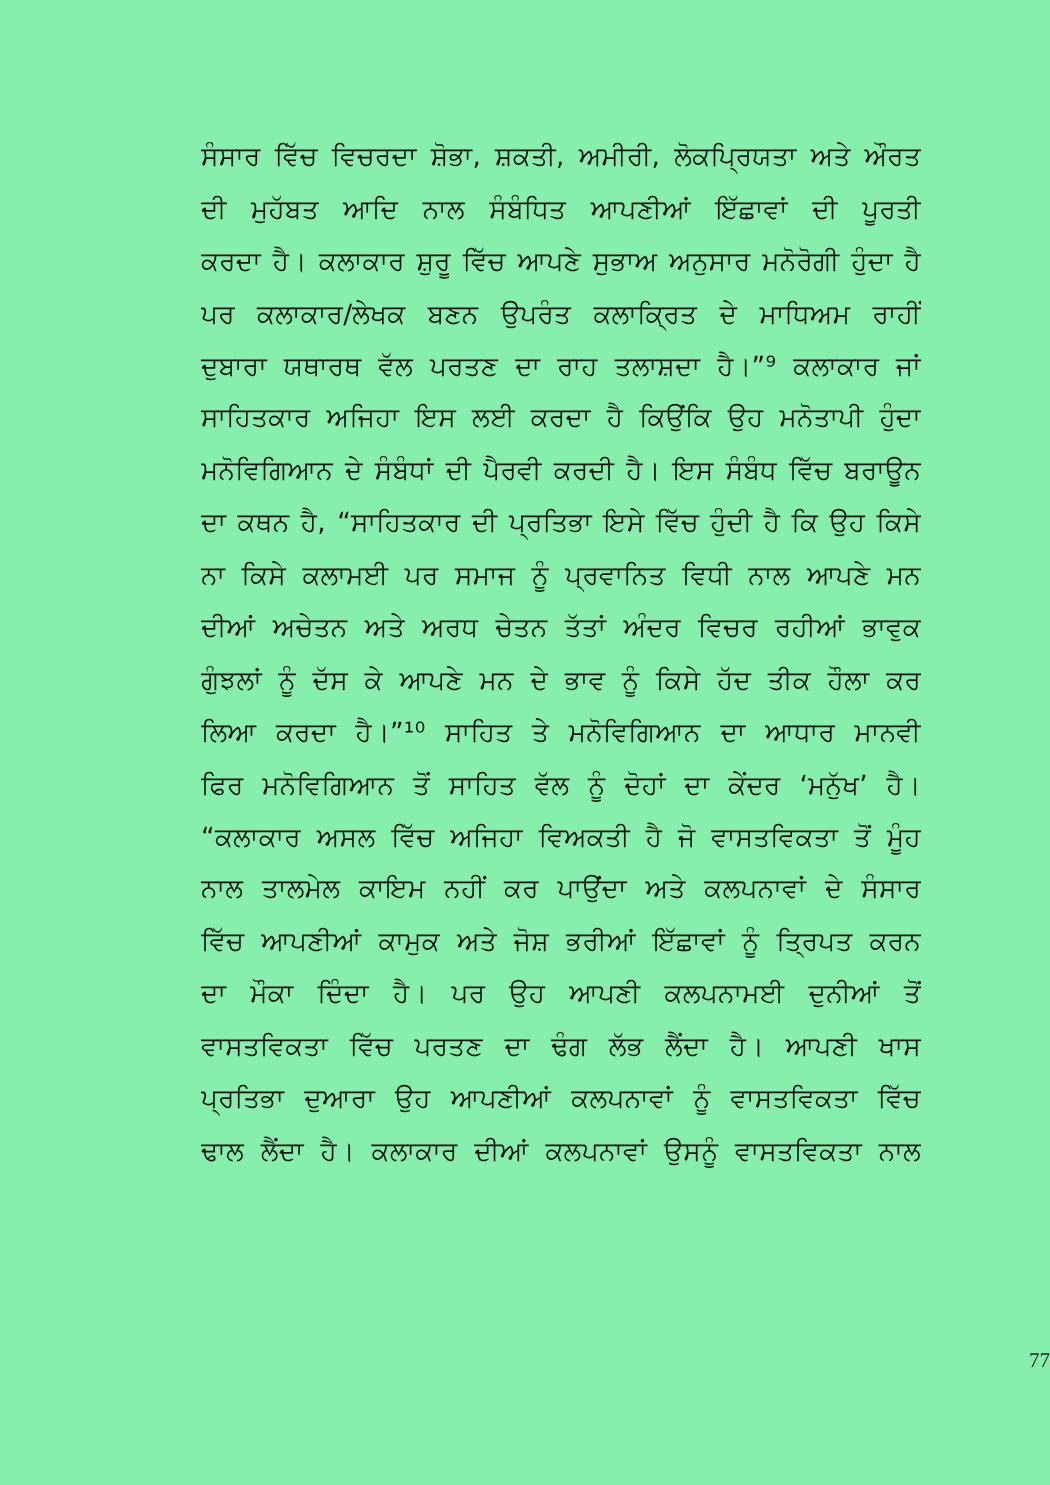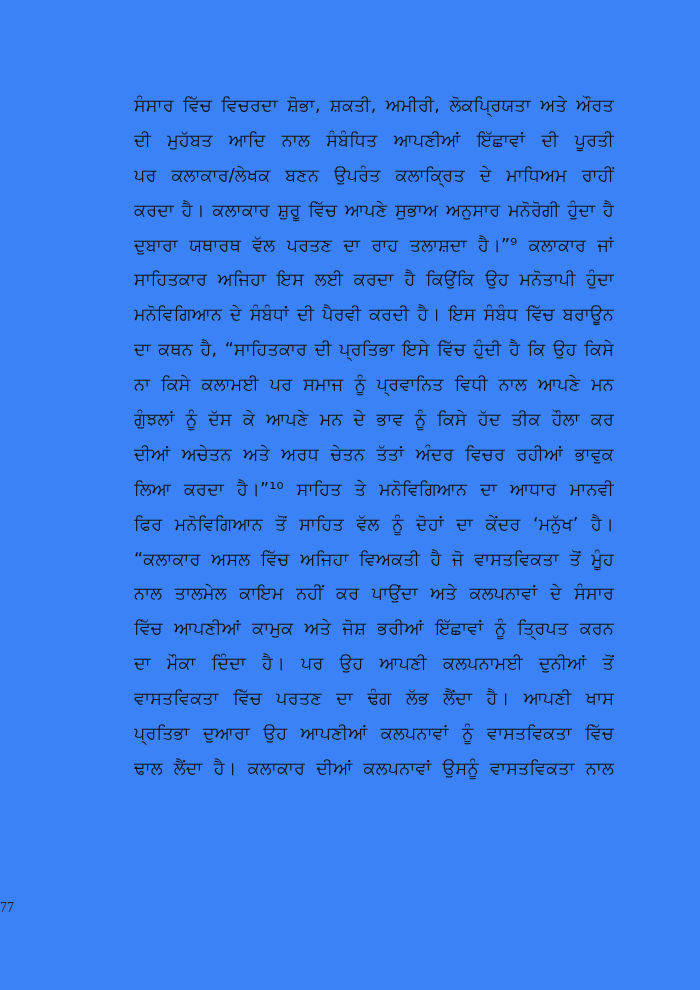--- a/index.html
+++ b/index.html
@@ -14,21 +14,21 @@
       overflow: hidden;
       font-family: "DejaVu Sans", "Liberation Sans", sans-serif;
       color: #111111;
     }
     .page {
       position: absolute;
       left: 0;
       top: 0;
       width: 700px;
       height: 990px;
-      background: #3b82f6;
+      background: #86efac;
     }
     .body-text {
       position: absolute;
       left: 134px;
       top: 88px;
       width: 480px;
     }
     .line {
       height: 34.9px;
       line-height: 34.9px;
@@ -37,42 +37,42 @@
       text-align: justify;
       text-align-last: justify;
       overflow: hidden;
       letter-spacing: 0.2px;
     }
     .page-number {
       position: absolute;
       left: 0;
       width: 700px;
       top: 900px;
-      text-align: left;
+      text-align: right;
       font-family: "Liberation Serif", "DejaVu Serif", serif;
       font-size: 14px;
       color: #222222;
     }
   </style>
 </head>
 <body>
 
 <div class="page">
   <div class="body-text">
     <div class="line">ਸੰਸਾਰ ਵਿੱਚ ਵਿਚਰਦਾ ਸ਼ੋਭਾ, ਸ਼ਕਤੀ, ਅਮੀਰੀ, ਲੋਕਪ੍ਰਿਯਤਾ ਅਤੇ ਔਰਤ</div>
     <div class="line">ਦੀ ਮੁਹੱਬਤ ਆਦਿ ਨਾਲ ਸੰਬੰਧਿਤ ਆਪਣੀਆਂ ਇੱਛਾਵਾਂ ਦੀ ਪੂਰਤੀ</div>
+    <div class="line">ਕਰਦਾ ਹੈ। ਕਲਾਕਾਰ ਸ਼ੁਰੂ ਵਿੱਚ ਆਪਣੇ ਸੁਭਾਅ ਅਨੁਸਾਰ ਮਨੋਰੋਗੀ ਹੁੰਦਾ ਹੈ</div>
     <div class="line">ਪਰ ਕਲਾਕਾਰ/ਲੇਖਕ ਬਣਨ ਉਪਰੰਤ ਕਲਾਕ੍ਰਿਤ ਦੇ ਮਾਧਿਅਮ ਰਾਹੀਂ</div>
-    <div class="line">ਕਰਦਾ ਹੈ। ਕਲਾਕਾਰ ਸ਼ੁਰੂ ਵਿੱਚ ਆਪਣੇ ਸੁਭਾਅ ਅਨੁਸਾਰ ਮਨੋਰੋਗੀ ਹੁੰਦਾ ਹੈ</div>
     <div class="line">ਦੁਬਾਰਾ ਯਥਾਰਥ ਵੱਲ ਪਰਤਣ ਦਾ ਰਾਹ ਤਲਾਸ਼ਦਾ ਹੈ।”⁹ ਕਲਾਕਾਰ ਜਾਂ</div>
     <div class="line">ਸਾਹਿਤਕਾਰ ਅਜਿਹਾ ਇਸ ਲਈ ਕਰਦਾ ਹੈ ਕਿਉਂਕਿ ਉਹ ਮਨੋਤਾਪੀ ਹੁੰਦਾ</div>
     <div class="line">ਮਨੋਵਿਗਿਆਨ ਦੇ ਸੰਬੰਧਾਂ ਦੀ ਪੈਰਵੀ ਕਰਦੀ ਹੈ। ਇਸ ਸੰਬੰਧ ਵਿੱਚ ਬਰਾਊਨ</div>
     <div class="line">ਦਾ ਕਥਨ ਹੈ, “ਸਾਹਿਤਕਾਰ ਦੀ ਪ੍ਰਤਿਭਾ ਇਸੇ ਵਿੱਚ ਹੁੰਦੀ ਹੈ ਕਿ ਉਹ ਕਿਸੇ</div>
     <div class="line">ਨਾ ਕਿਸੇ ਕਲਾਮਈ ਪਰ ਸਮਾਜ ਨੂੰ ਪ੍ਰਵਾਨਿਤ ਵਿਧੀ ਨਾਲ ਆਪਣੇ ਮਨ</div>
+    <div class="line">ਦੀਆਂ ਅਚੇਤਨ ਅਤੇ ਅਰਧ ਚੇਤਨ ਤੱਤਾਂ ਅੰਦਰ ਵਿਚਰ ਰਹੀਆਂ ਭਾਵੁਕ</div>
     <div class="line">ਗੁੰਝਲਾਂ ਨੂੰ ਦੱਸ ਕੇ ਆਪਣੇ ਮਨ ਦੇ ਭਾਵ ਨੂੰ ਕਿਸੇ ਹੱਦ ਤੀਕ ਹੌਲਾ ਕਰ</div>
-    <div class="line">ਦੀਆਂ ਅਚੇਤਨ ਅਤੇ ਅਰਧ ਚੇਤਨ ਤੱਤਾਂ ਅੰਦਰ ਵਿਚਰ ਰਹੀਆਂ ਭਾਵੁਕ</div>
     <div class="line">ਲਿਆ ਕਰਦਾ ਹੈ।”¹⁰ ਸਾਹਿਤ ਤੇ ਮਨੋਵਿਗਿਆਨ ਦਾ ਆਧਾਰ ਮਾਨਵੀ</div>
     <div class="line">ਫਿਰ ਮਨੋਵਿਗਿਆਨ ਤੋਂ ਸਾਹਿਤ ਵੱਲ ਨੂੰ ਦੋਹਾਂ ਦਾ ਕੇਂਦਰ ‘ਮਨੁੱਖ’ ਹੈ।</div>
     <div class="line">“ਕਲਾਕਾਰ ਅਸਲ ਵਿੱਚ ਅਜਿਹਾ ਵਿਅਕਤੀ ਹੈ ਜੋ ਵਾਸਤਵਿਕਤਾ ਤੋਂ ਮੂੰਹ</div>
     <div class="line">ਨਾਲ ਤਾਲਮੇਲ ਕਾਇਮ ਨਹੀਂ ਕਰ ਪਾਉਂਦਾ ਅਤੇ ਕਲਪਨਾਵਾਂ ਦੇ ਸੰਸਾਰ</div>
     <div class="line">ਵਿੱਚ ਆਪਣੀਆਂ ਕਾਮੁਕ ਅਤੇ ਜੋਸ਼ ਭਰੀਆਂ ਇੱਛਾਵਾਂ ਨੂੰ ਤ੍ਰਿਪਤ ਕਰਨ</div>
     <div class="line">ਦਾ ਮੌਕਾ ਦਿੰਦਾ ਹੈ। ਪਰ ਉਹ ਆਪਣੀ ਕਲਪਨਾਮਈ ਦੁਨੀਆਂ ਤੋਂ</div>
     <div class="line">ਵਾਸਤਵਿਕਤਾ ਵਿੱਚ ਪਰਤਣ ਦਾ ਢੰਗ ਲੱਭ ਲੈਂਦਾ ਹੈ। ਆਪਣੀ ਖਾਸ</div>
     <div class="line">ਪ੍ਰਤਿਭਾ ਦੁਆਰਾ ਉਹ ਆਪਣੀਆਂ ਕਲਪਨਾਵਾਂ ਨੂੰ ਵਾਸਤਵਿਕਤਾ ਵਿੱਚ</div>
     <div class="line">ਢਾਲ ਲੈਂਦਾ ਹੈ। ਕਲਾਕਾਰ ਦੀਆਂ ਕਲਪਨਾਵਾਂ ਉਸਨੂੰ ਵਾਸਤਵਿਕਤਾ ਨਾਲ</div>
   </div>

